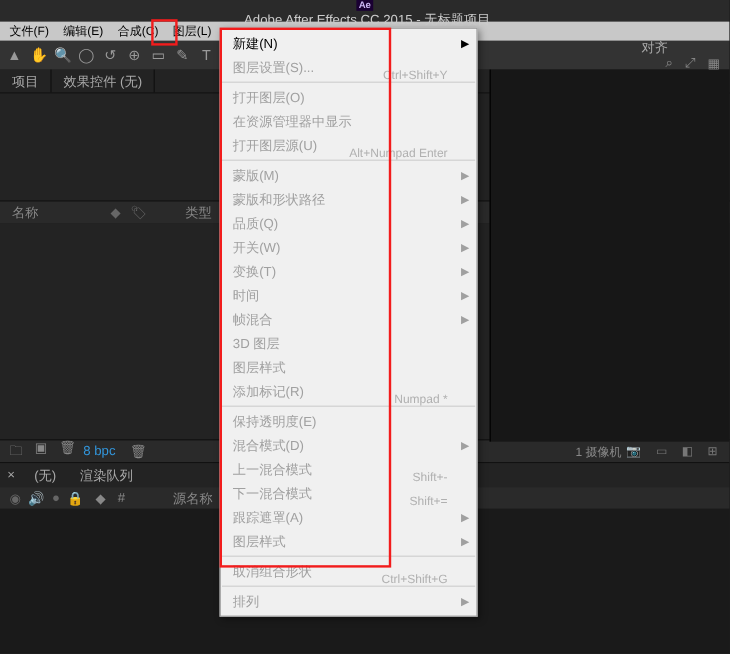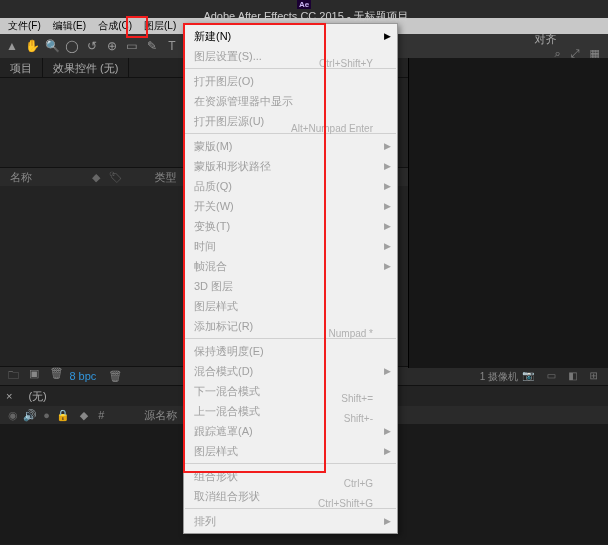--- a/index.html
+++ b/index.html
@@ -119,20 +119,21 @@
     <span>▣</span>
     <span>🗑</span>
   </span>
   <span class="bpc">8 bpc</span>
   <span style="margin-left:6px;">🗑</span>
 </div>
 
 <div class="timeline-tabs">
   <span class="close-x">×</span>
   <span class="tab">(无)</span>
+  <span class="tab">渲染队列</span>
 </div>
 
 <div class="timeline-header">
   <span class="eye-col">
     <span>◉</span>
     <span>🔊</span>
     <span>●</span>
     <span>🔒</span>
   </span>
   <span>◆</span>
@@ -215,40 +216,36 @@
     </div>
   <div class="sep"></div>
   <div class="mi disabled">
       <span>保持透明度(E)</span>
     </div>
   <div class="mi disabled">
       <span>混合模式(D)</span>
       <span class="arrow">▶</span>
     </div>
   <div class="mi disabled">
+      <span>上一混合模式</span>
+      <span class="shortcut">Shift+-</span>
+    </div>
+  <div class="mi disabled">
       <span>下一混合模式</span>
       <span class="shortcut">Shift+=</span>
     </div>
   <div class="mi disabled">
-      <span>上一混合模式</span>
-      <span class="shortcut">Shift+-</span>
-    </div>
-  <div class="mi disabled">
       <span>跟踪遮罩(A)</span>
       <span class="arrow">▶</span>
     </div>
   <div class="mi disabled">
       <span>图层样式</span>
       <span class="arrow">▶</span>
     </div>
   <div class="sep"></div>
-  <div class="mi disabled">
-      <span>组合形状</span>
-      <span class="shortcut">Ctrl+G</span>
-    </div>
   <div class="mi disabled">
       <span>取消组合形状</span>
       <span class="shortcut">Ctrl+Shift+G</span>
     </div>
   <div class="sep"></div>
   <div class="mi disabled">
       <span>排列</span>
       <span class="arrow">▶</span>
     </div>
 

